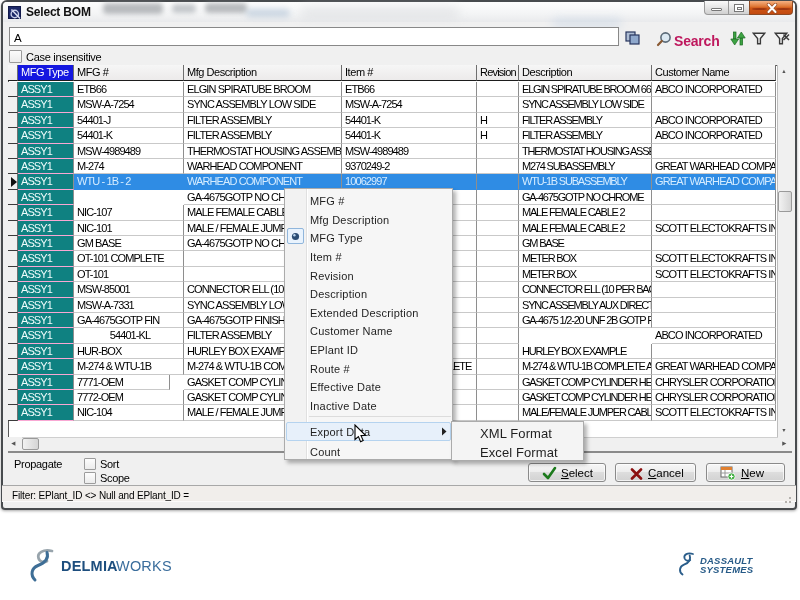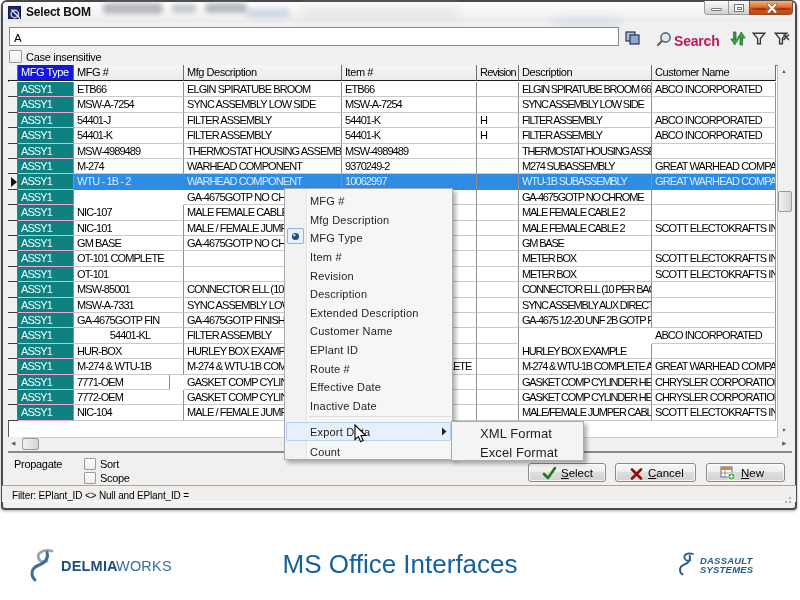--- a/index.html
+++ b/index.html
@@ -370,21 +370,20 @@
 <svg class="abs" style="left:441px;top:427px;" width="6" height="9" viewBox="0 0 6 9">
       <path d="M1 0.5 L5.5 4.5 L1 8.5 Z" fill="#222"></path>
     </svg>
 <div class="mi abs" style="left:310px;top:446px;">Count</div>
 <div id="submenu" class="abs"></div>
 <div class="smi abs" style="left:480px;top:426px;">XML Format</div>
 <div class="smi abs" style="left:480px;top:444.5px;">Excel Format</div>
 <svg class="abs" style="left:354px;top:424px;" width="13" height="20" viewBox="0 0 13 20">
       <path d="M1 1 L1 15.5 L4.4 12.6 L6.6 17.8 L9.2 16.6 L7 11.6 L11.5 11.3 Z" fill="#fff" stroke="#000" stroke-width="1.1"></path>
     </svg>
-<div id="foot-title" class="abs">MS Office Interfaces</div>
 <svg class="abs" style="left:28px;top:548px;" width="145" height="36" viewBox="0 0 145 36">
 <path d="M24 3 C15 1 9 5 10.5 10 C11.5 14 16 15 19 13" fill="none" stroke="#98a4ac" stroke-width="2.8" stroke-linecap="round"></path>
 <path d="M7 32 C2 27 3.5 20 10 17.5 C17 15 21 10 19 4.5" fill="none" stroke="#3e6e96" stroke-width="3" stroke-linecap="round"></path>
 <text x="33" y="23" font-family="Liberation Sans,sans-serif" font-size="14.5" font-weight="bold" fill="#1d4e7e" letter-spacing="0.2">DELMIA</text>
 <text x="88" y="23" font-family="Liberation Sans,sans-serif" font-size="14.5" font-weight="normal" fill="#3a6d9c" letter-spacing="0.2">WORKS</text>
 </svg>
 <svg class="abs" style="left:676px;top:551px;" width="90" height="26" viewBox="0 0 90 26">
 <path d="M17 3 C11.5 1 7.5 4 8.5 7.2 C9.4 9.7 12.3 10.3 14.2 9" fill="none" stroke="#2a5d8a" stroke-width="1.8" stroke-linecap="round"></path>
 <path d="M6.5 23.5 C2.5 20.5 3.5 15.5 8 13.7 C12.7 11.8 15.2 8.7 13.7 4.5" fill="none" stroke="#2a5d8a" stroke-width="1.9" stroke-linecap="round"></path>
 <text x="24" y="13" font-family="Liberation Sans,sans-serif" font-size="9.5" font-weight="bold" font-style="italic" fill="#265a87" letter-spacing="0.2">DASSAULT</text>

